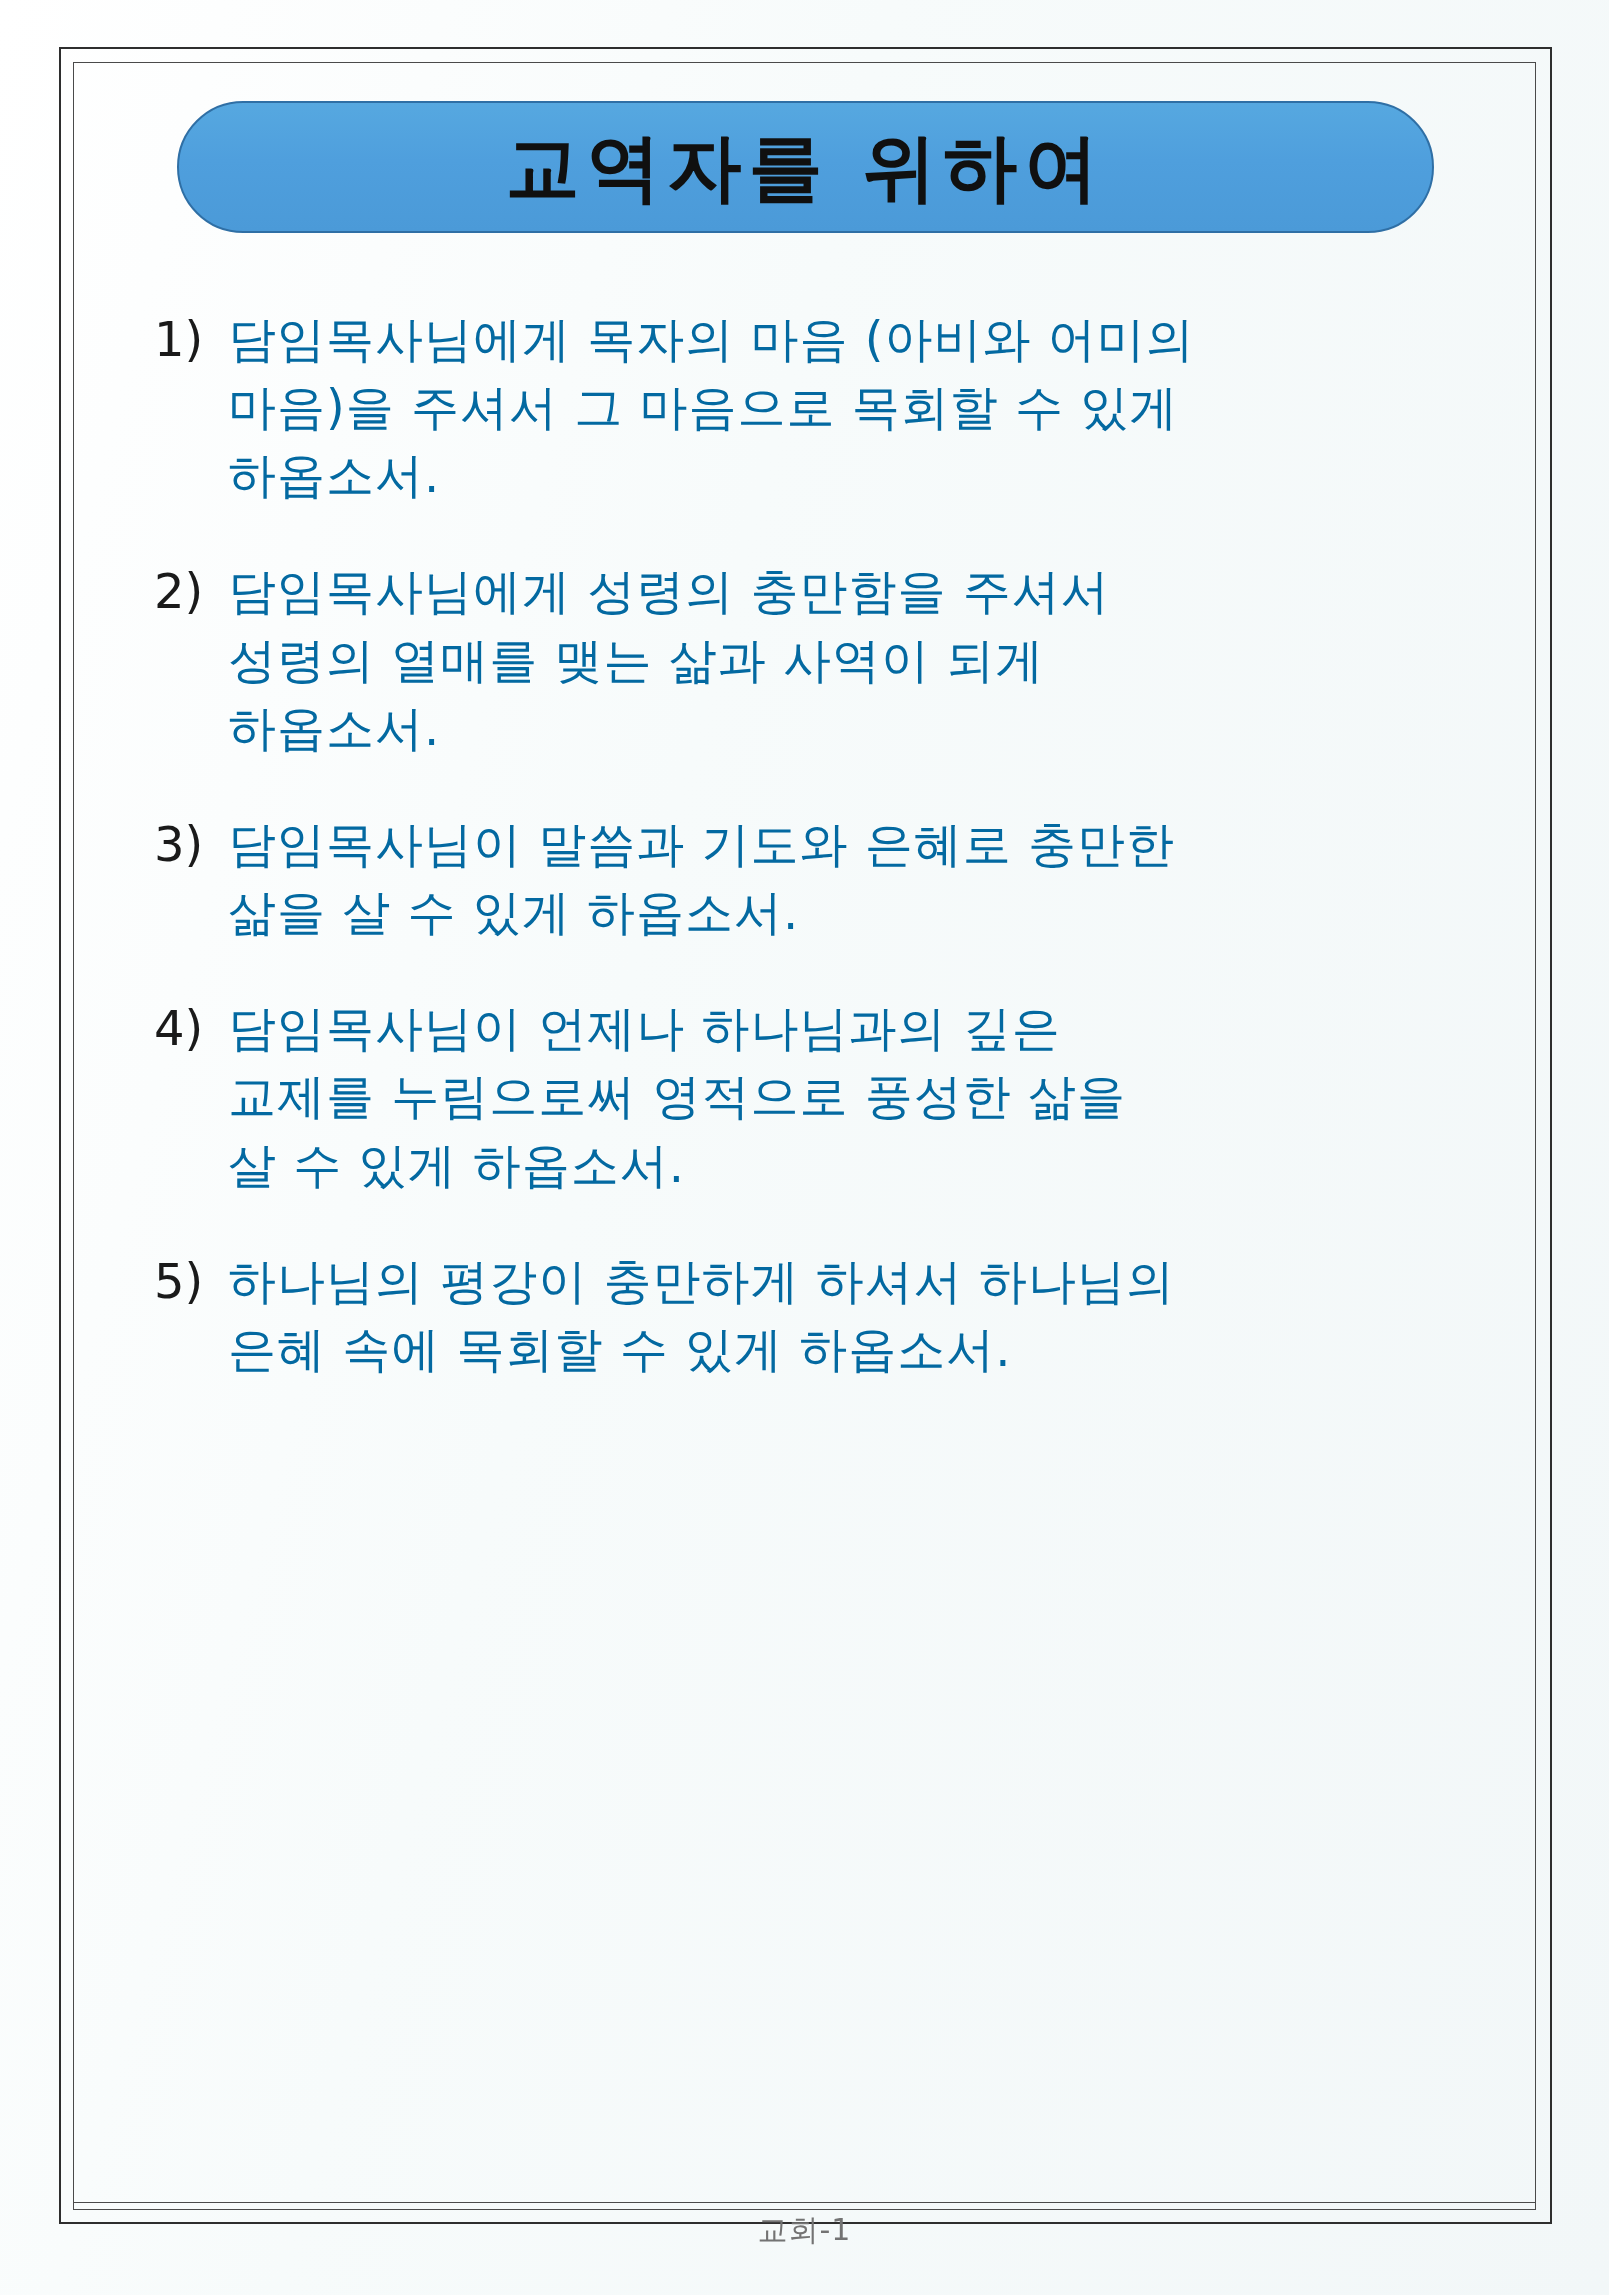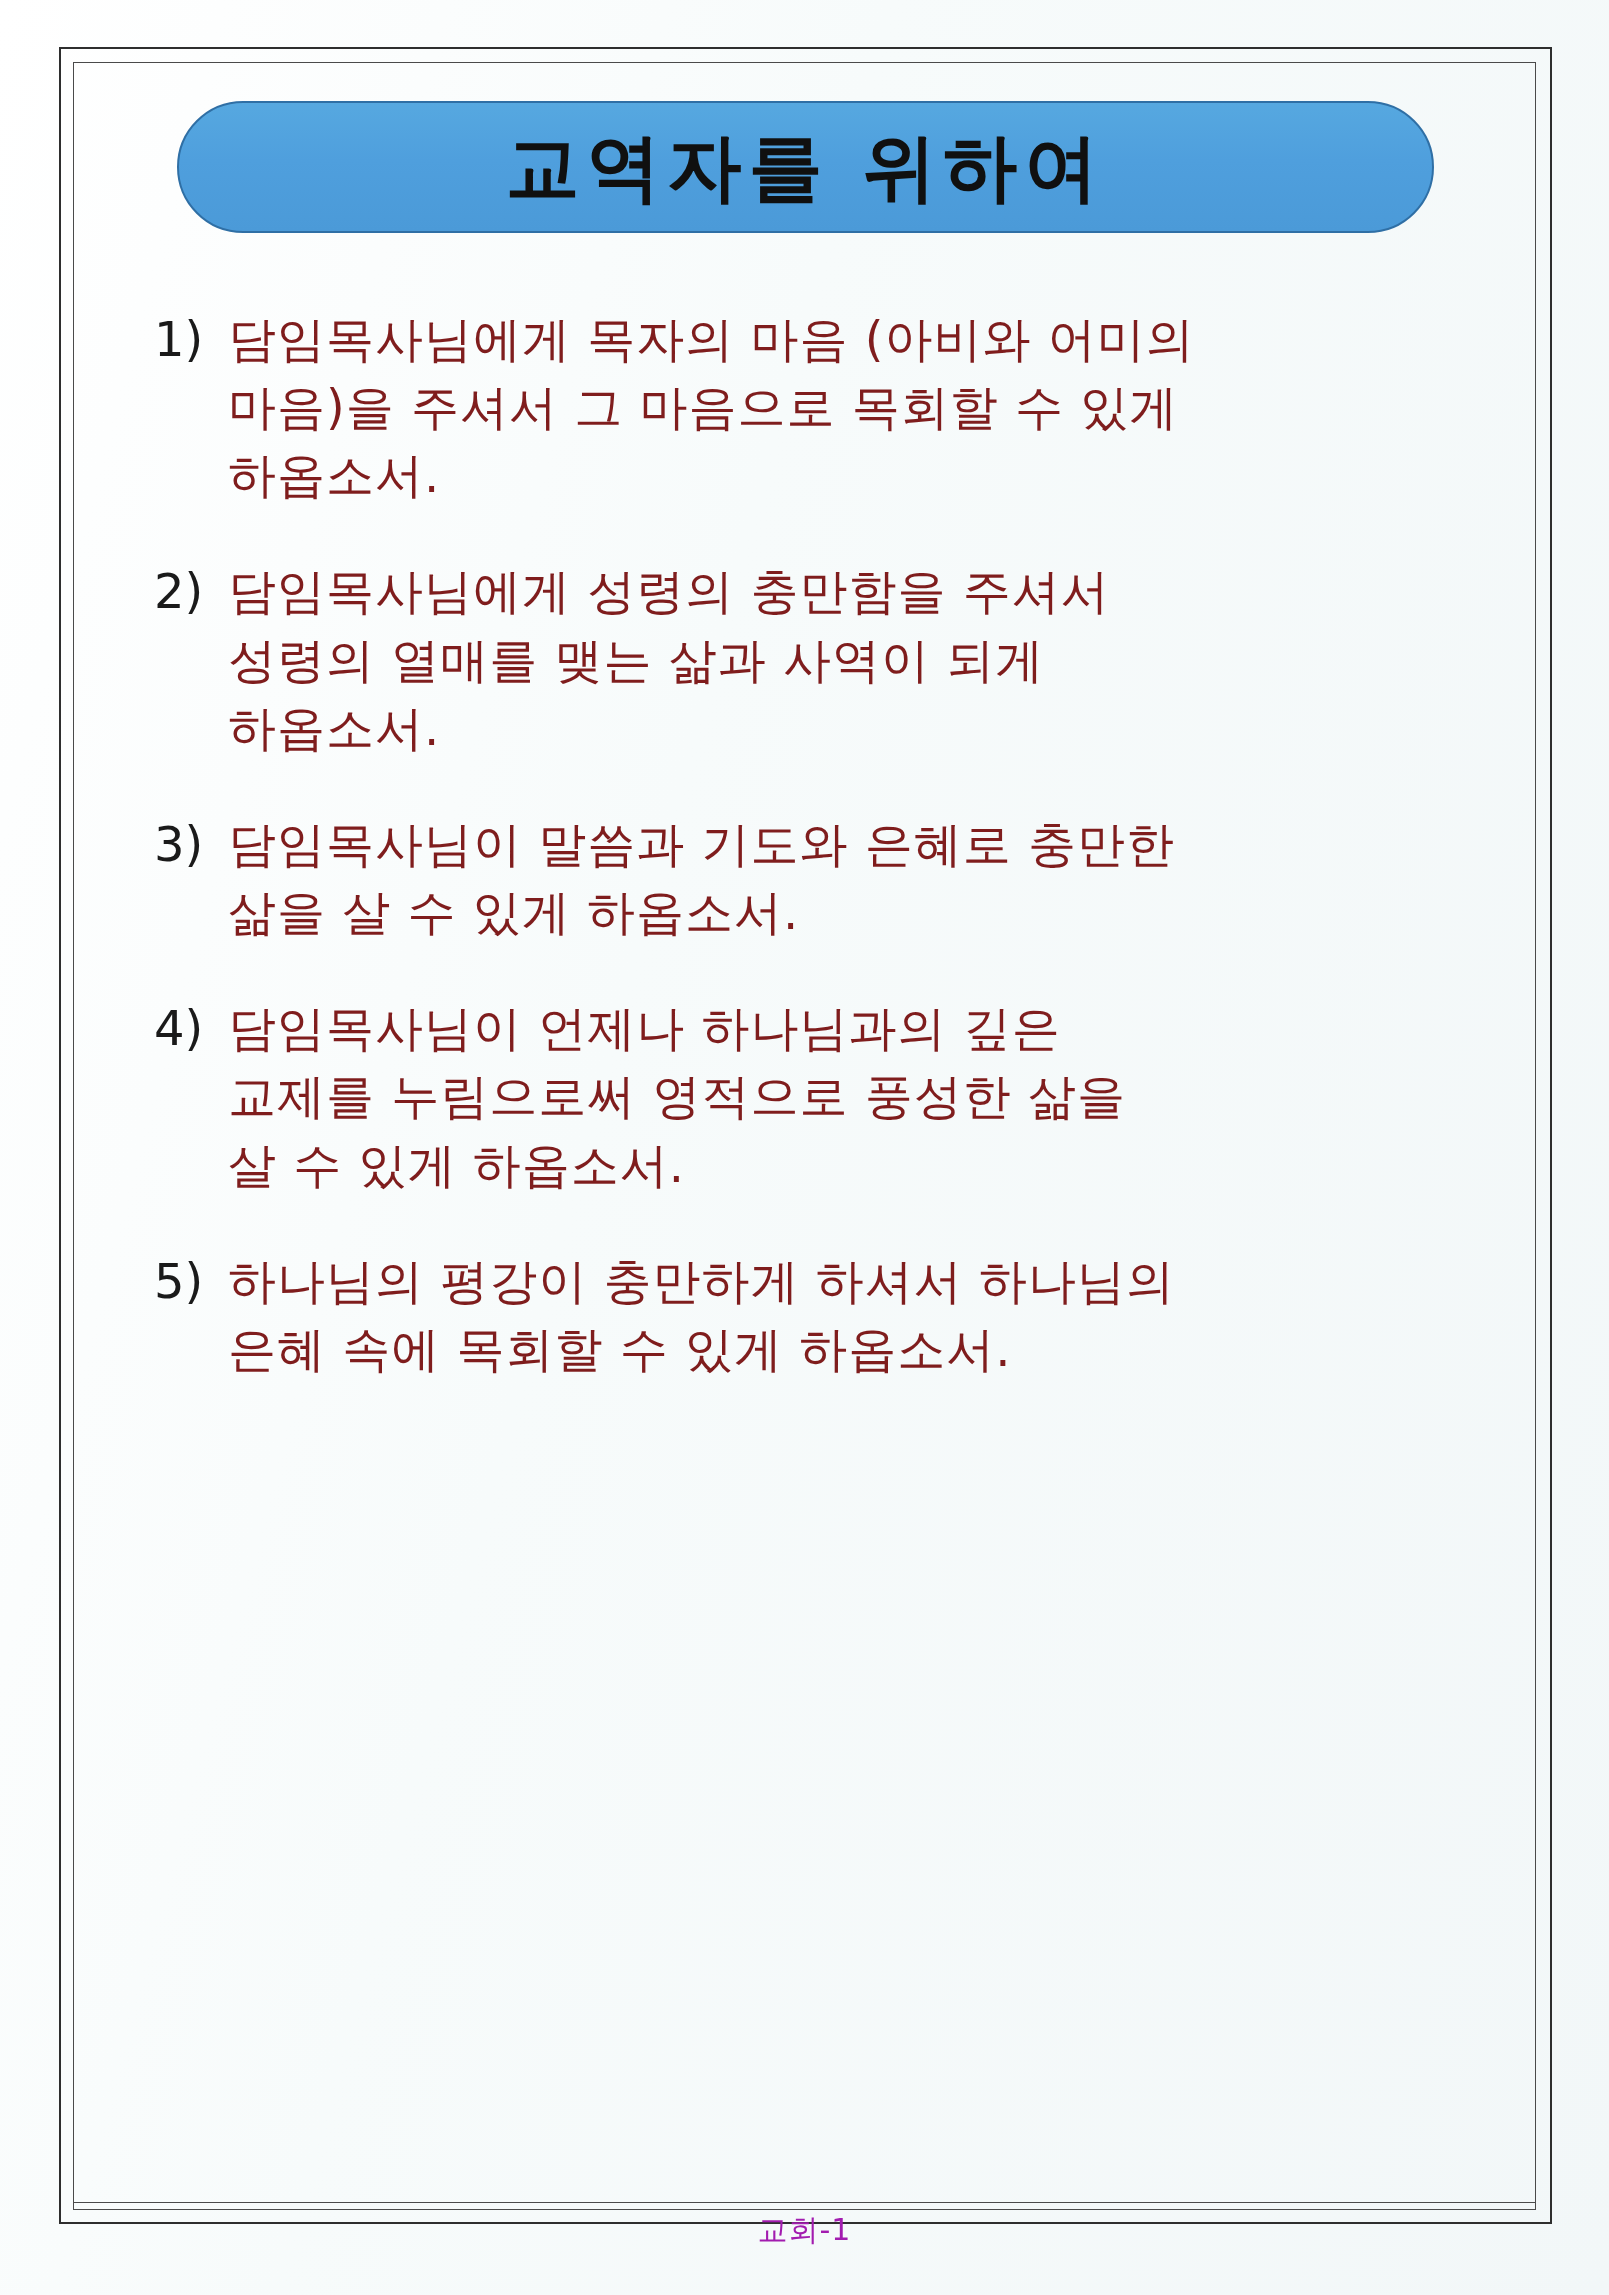--- a/index.html
+++ b/index.html
@@ -99,21 +99,21 @@
     line-height: 1.42;
     flex: 0 0 auto;
     width: 74px;
     letter-spacing: 0px;
   }
   .item-lines {
     flex: 1 1 auto;
   }
   .line {
     font-size: 48px;
-    color: #7f1d1d;
+    color: #0369a1;
     line-height: 1.42;
     letter-spacing: 1px;
     white-space: pre;
   }
   .footer {
     position: absolute;
     left: 73px;
     bottom: 44px;
     width: 1463px;
     text-align: center;
@@ -121,21 +121,21 @@
   .footer-sep {
     position: absolute;
     left: 73px;
     bottom: 92px;
     width: 1463px;
     height: 1.5px;
     background: #4a4a4a;
   }
   .footer-text {
     font-size: 30px;
-    color: #a21caf;
+    color: #737373;
     letter-spacing: 1px;
   }
 </style>
 </head>
 <body>
 
 <div class="page">
   <div class="scan-tint"></div>
 
   <div class="outer-frame"></div>

